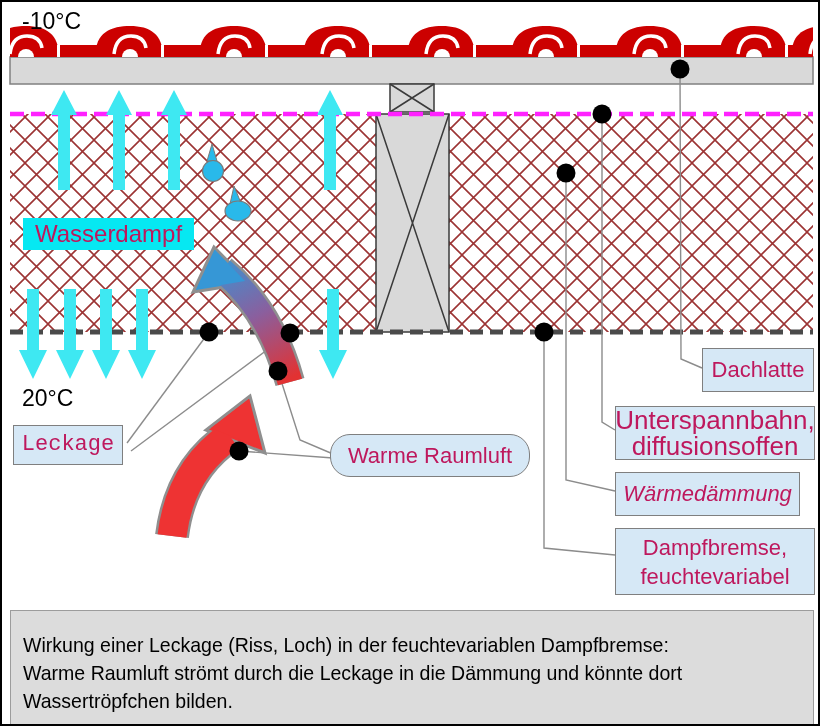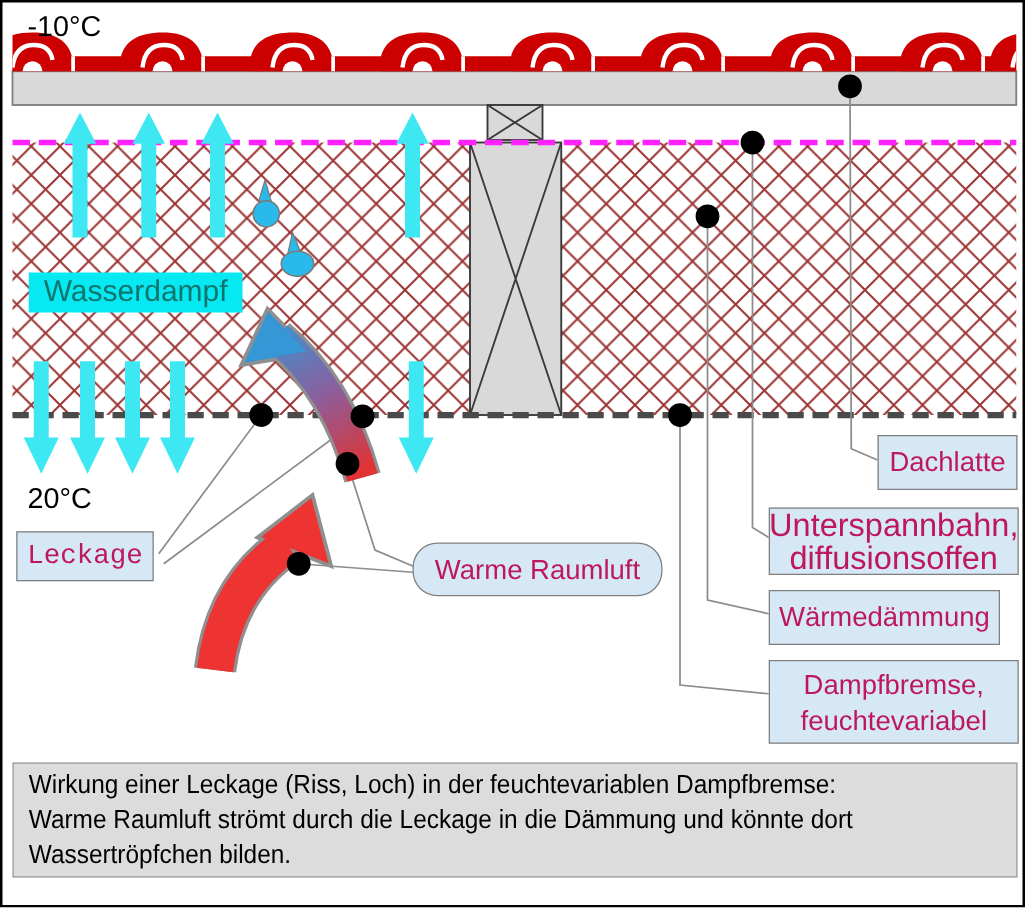--- a/index.html
+++ b/index.html
@@ -5,31 +5,31 @@
   html,body{margin:0;padding:0;background:#fff;}
   .stage{
     position:relative;width:820px;height:726px;
     background:#ffffff;border:2px solid #000000;box-sizing:border-box;
     font-family:"Liberation Sans",sans-serif;color:#000;overflow:hidden;
   }
   .diagram-svg{position:absolute;left:0;top:0;}
   .temp-label{position:absolute;font-size:23px;color:#000;white-space:nowrap;}
   .cyan-box{
     position:absolute;background:#06e8f2;display:flex;align-items:center;justify-content:center;
-    font-size:24px;color:#0f766e;white-space:nowrap;
+    font-size:24px;color:#be185d;white-space:nowrap;
   }
   .callout-box{
     position:absolute;background:#d6e8f6;border:1.5px solid #7f7f7f;box-sizing:border-box;
     display:flex;flex-direction:column;align-items:center;justify-content:center;
     font-size:22px;line-height:26px;color:#be185d;text-align:center;white-space:nowrap;
   }
   .caption-box{
-    position:absolute;left:8px;top:608px;width:804px;height:92px;
+    position:absolute;left:8px;top:608px;width:804px;height:116px;
     background:#dcdcdc;border:1.5px solid #9c9c9c;box-sizing:border-box;
-    padding:3px 12px;overflow:hidden;
+    padding:20px 12px;overflow:hidden;
   }
   .caption-text{
     width:862px;transform:scaleX(0.93);transform-origin:0 0;
     font-size:21px;line-height:28px;color:#000;
   }
   .caption-text span{display:block;}
 </style>
 </head>
 <body>
 
@@ -165,21 +165,21 @@
 
   <div class="callout-box" style="left:328px;top:432px;width:200px;height:43px;border-radius:20px;">Warme Raumluft</div>
 
   <div class="callout-box" style="left:700px;top:346px;width:112px;height:44px;">Dachlatte</div>
 
   <div class="callout-box" style="left:613px;top:404px;width:200px;height:54px;font-size:26px;">
     <span>Unterspannbahn,</span>
     <span>diffusionsoffen</span>
   </div>
 
-  <div class="callout-box" style="left:613px;top:470px;width:185px;height:44px;">Wärmedämmung</div>
+  <div class="callout-box" style="left:613px;top:470px;width:185px;height:44px;font-style:italic;">Wärmedämmung</div>
 
   <div class="callout-box" style="left:613px;top:526px;width:200px;height:67px;line-height:29px;">
     <span>Dampfbremse,</span>
     <span>feuchtevariabel</span>
   </div>
 
   <div class="caption-box">
     <div class="caption-text">
       <span>Wirkung einer Leckage (Riss, Loch) in der feuchtevariablen Dampfbremse:</span>
       <span>Warme Raumluft strömt durch die Leckage in die Dämmung und könnte dort</span>

